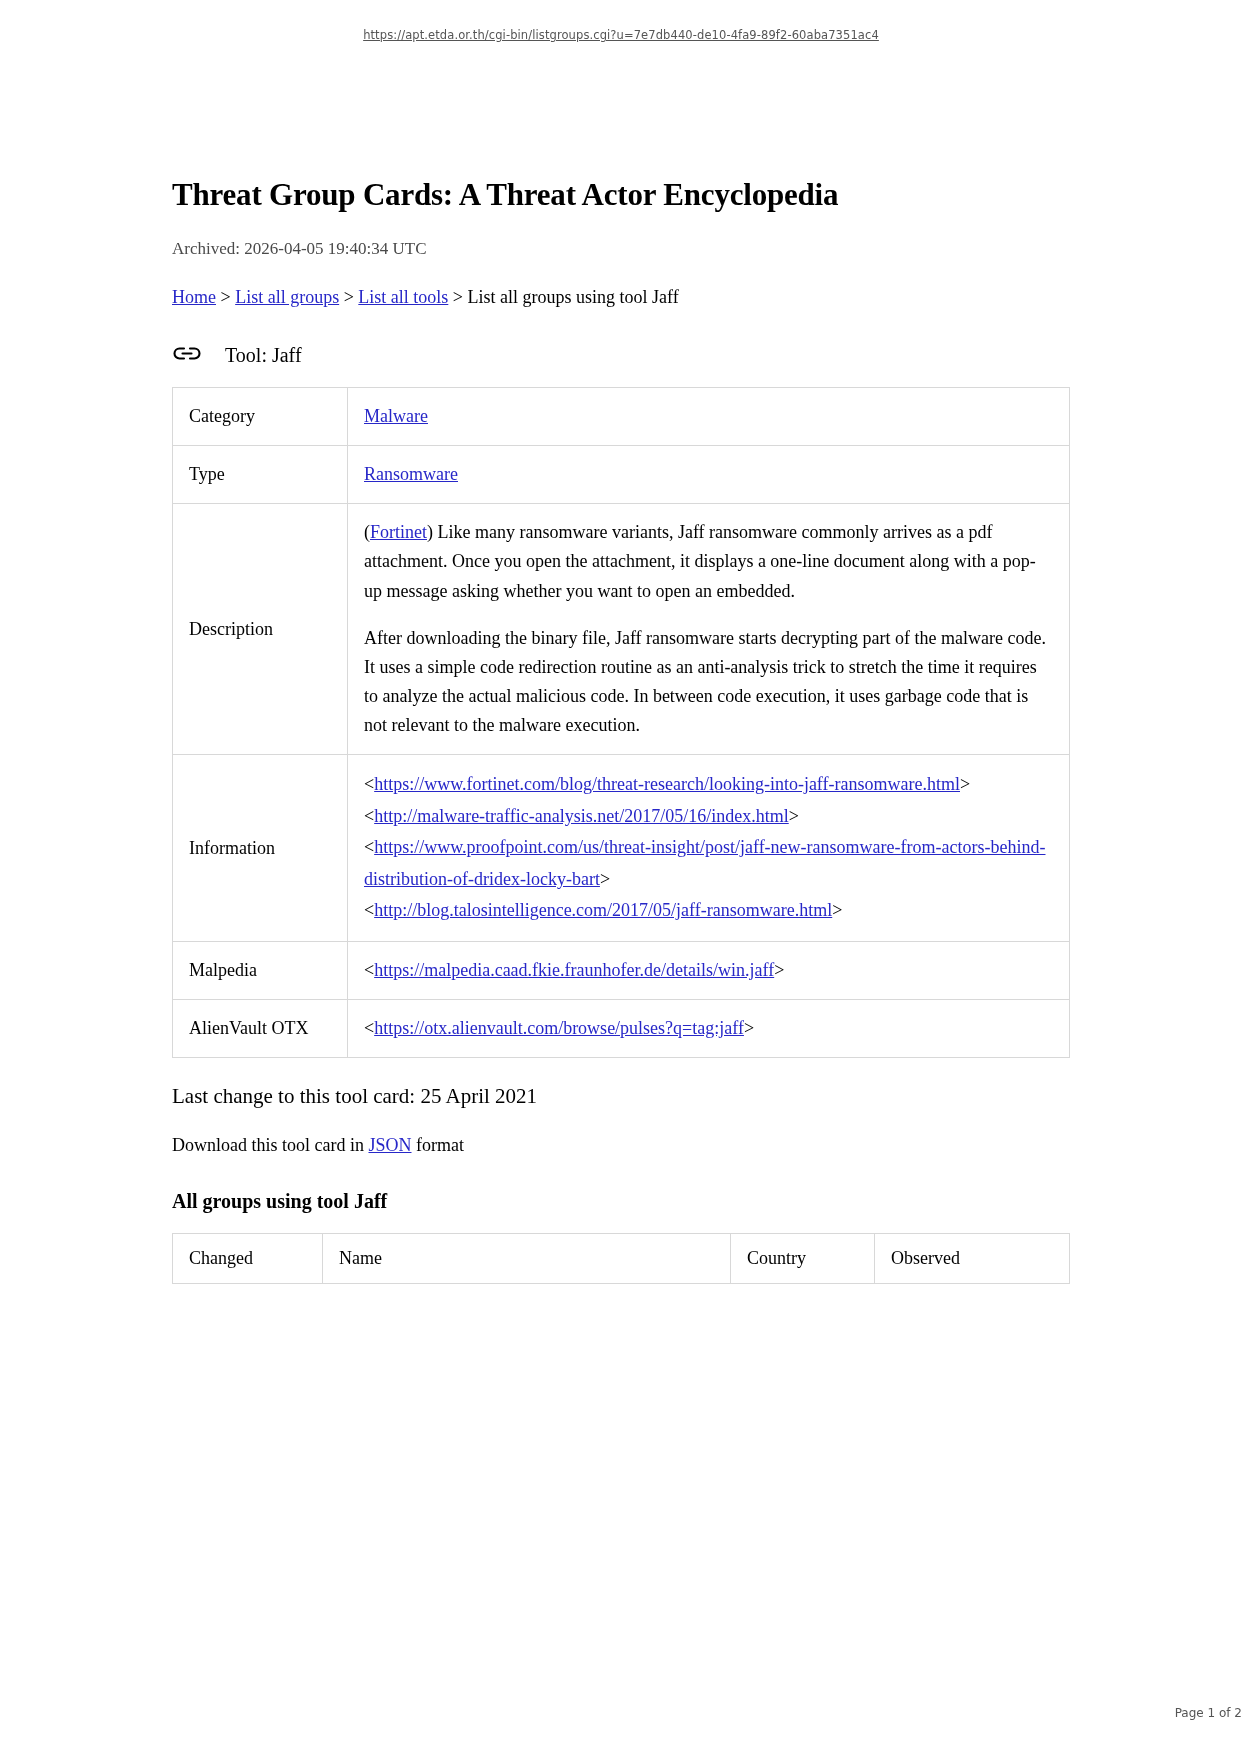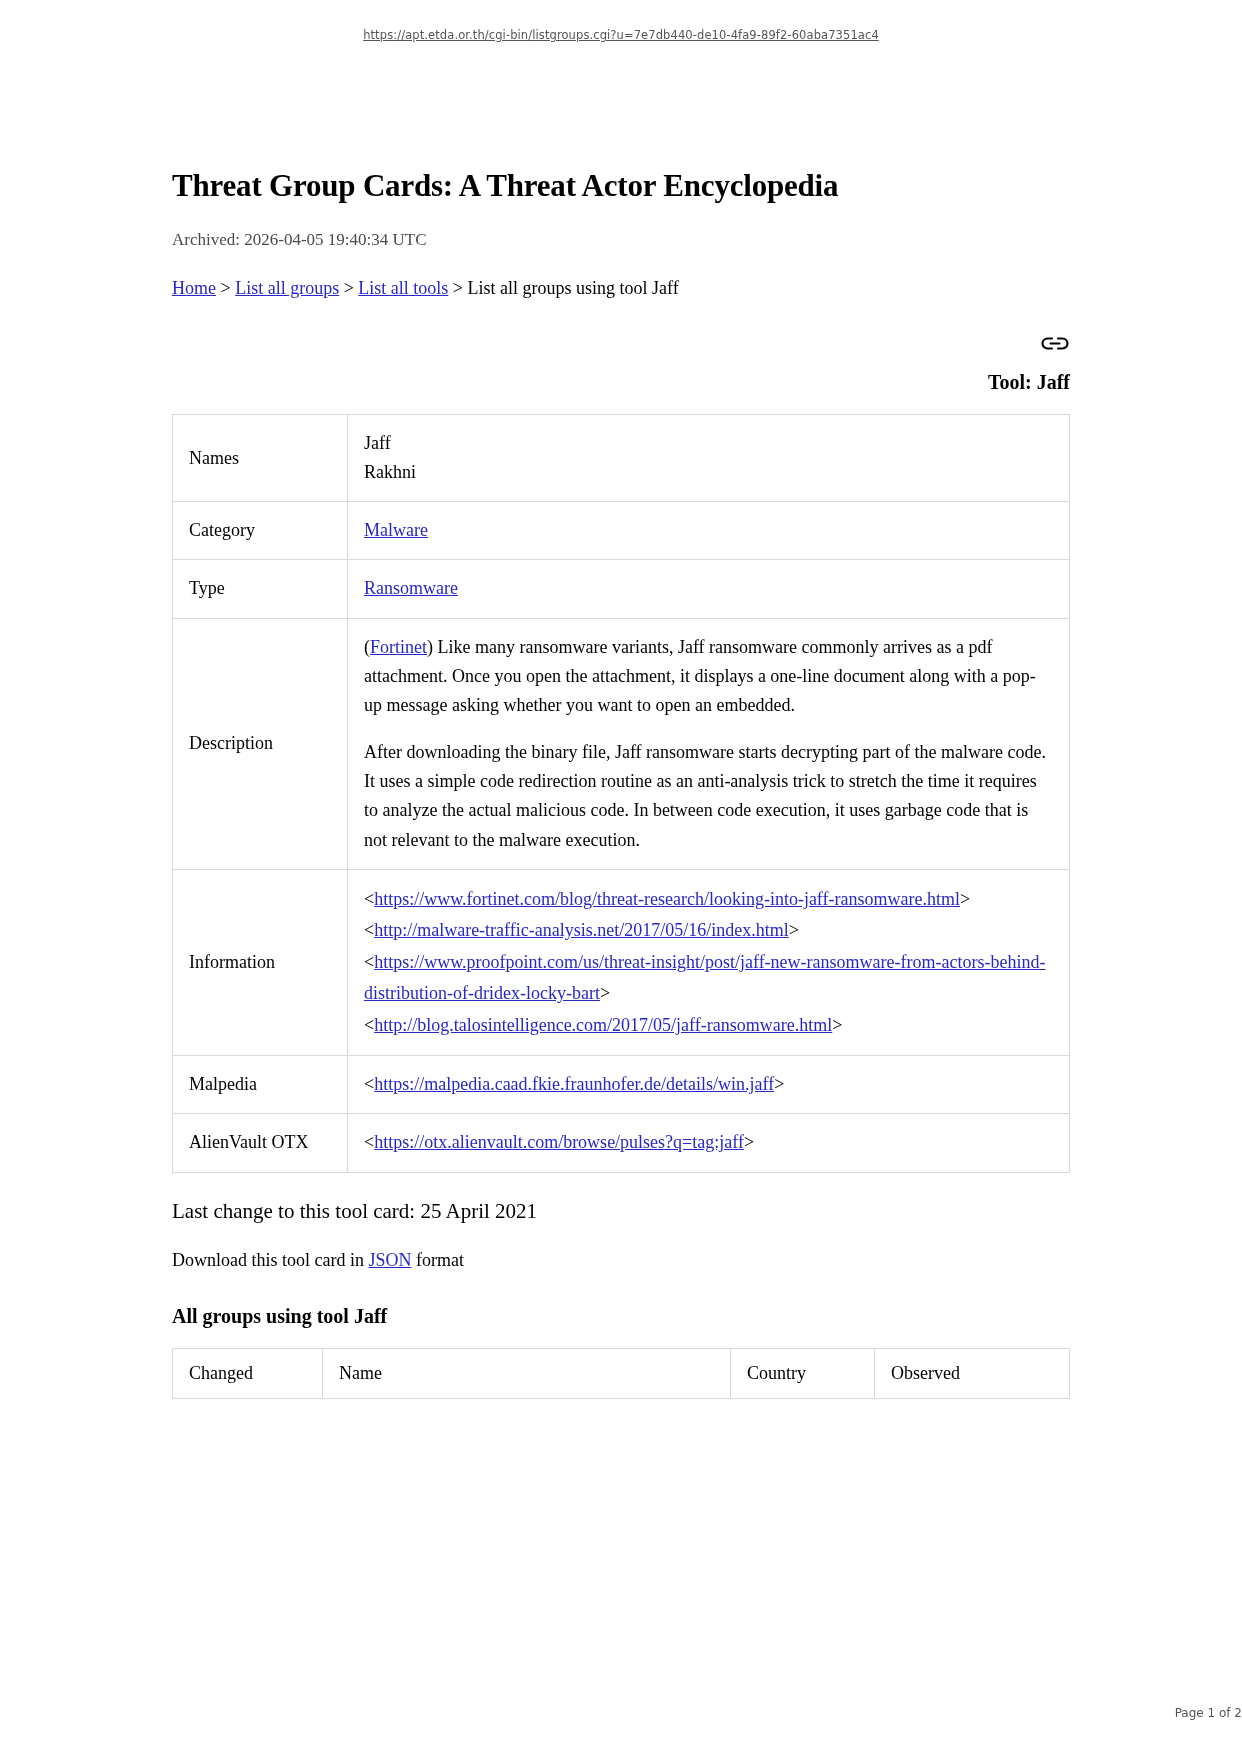--- a/index.html
+++ b/index.html
@@ -24,21 +24,21 @@
   .header-url {
     text-align: center;
     font-family: "DejaVu Sans", sans-serif;
     font-size: 11.5px;
     color: #555555;
     padding-top: 28px;
     letter-spacing: 0.1px;
     text-decoration: underline;
   }
   .content {
-    margin: 8px auto;
+    margin: 17px auto;
     width: 898px;
     padding-top: 118px;
   }
   h1.title {
     font-family: "Liberation Serif", serif;
     font-size: 31px;
     font-weight: bold;
     margin: 0 0 0 0;
     letter-spacing: -0.2px;
   }
@@ -51,25 +51,24 @@
     font-size: 18px;
     margin-top: 28px;
   }
   .breadcrumb a {
     color: #2727c8;
     text-decoration: underline;
   }
   .tool-heading {
     margin-top: 36px;
     font-size: 20px;
-    font-weight: bold;
+    font-weight: normal;
     display: flex;
     align-items: flex-end;
-    gap: 14px;
-    flex-direction: column;
+    gap: 23px;
   }
   .link-icon {
     display: inline-block;
     width: 30px;
     height: 22px;
     position: relative;
     top: -2px;
   }
   table.card {
     width: 898px;
@@ -185,27 +184,20 @@
             <path d="M10.5 10.5 H19.5"></path>
           </g>
         </svg>
       </span>
       <span>Tool: Jaff</span>
     </div>
 
     <table class="card">
       <tbody>
         <tr>
-          <td class="label">Names</td>
-          <td class="value">
-            <div>Jaff</div>
-            <div>Rakhni</div>
-          </td>
-        </tr>
-        <tr>
           <td class="label">Category</td>
           <td class="value">
             <a href="#">Malware</a>
           </td>
         </tr>
         <tr>
           <td class="label">Type</td>
           <td class="value">
             <a href="#">Ransomware</a>
           </td>

